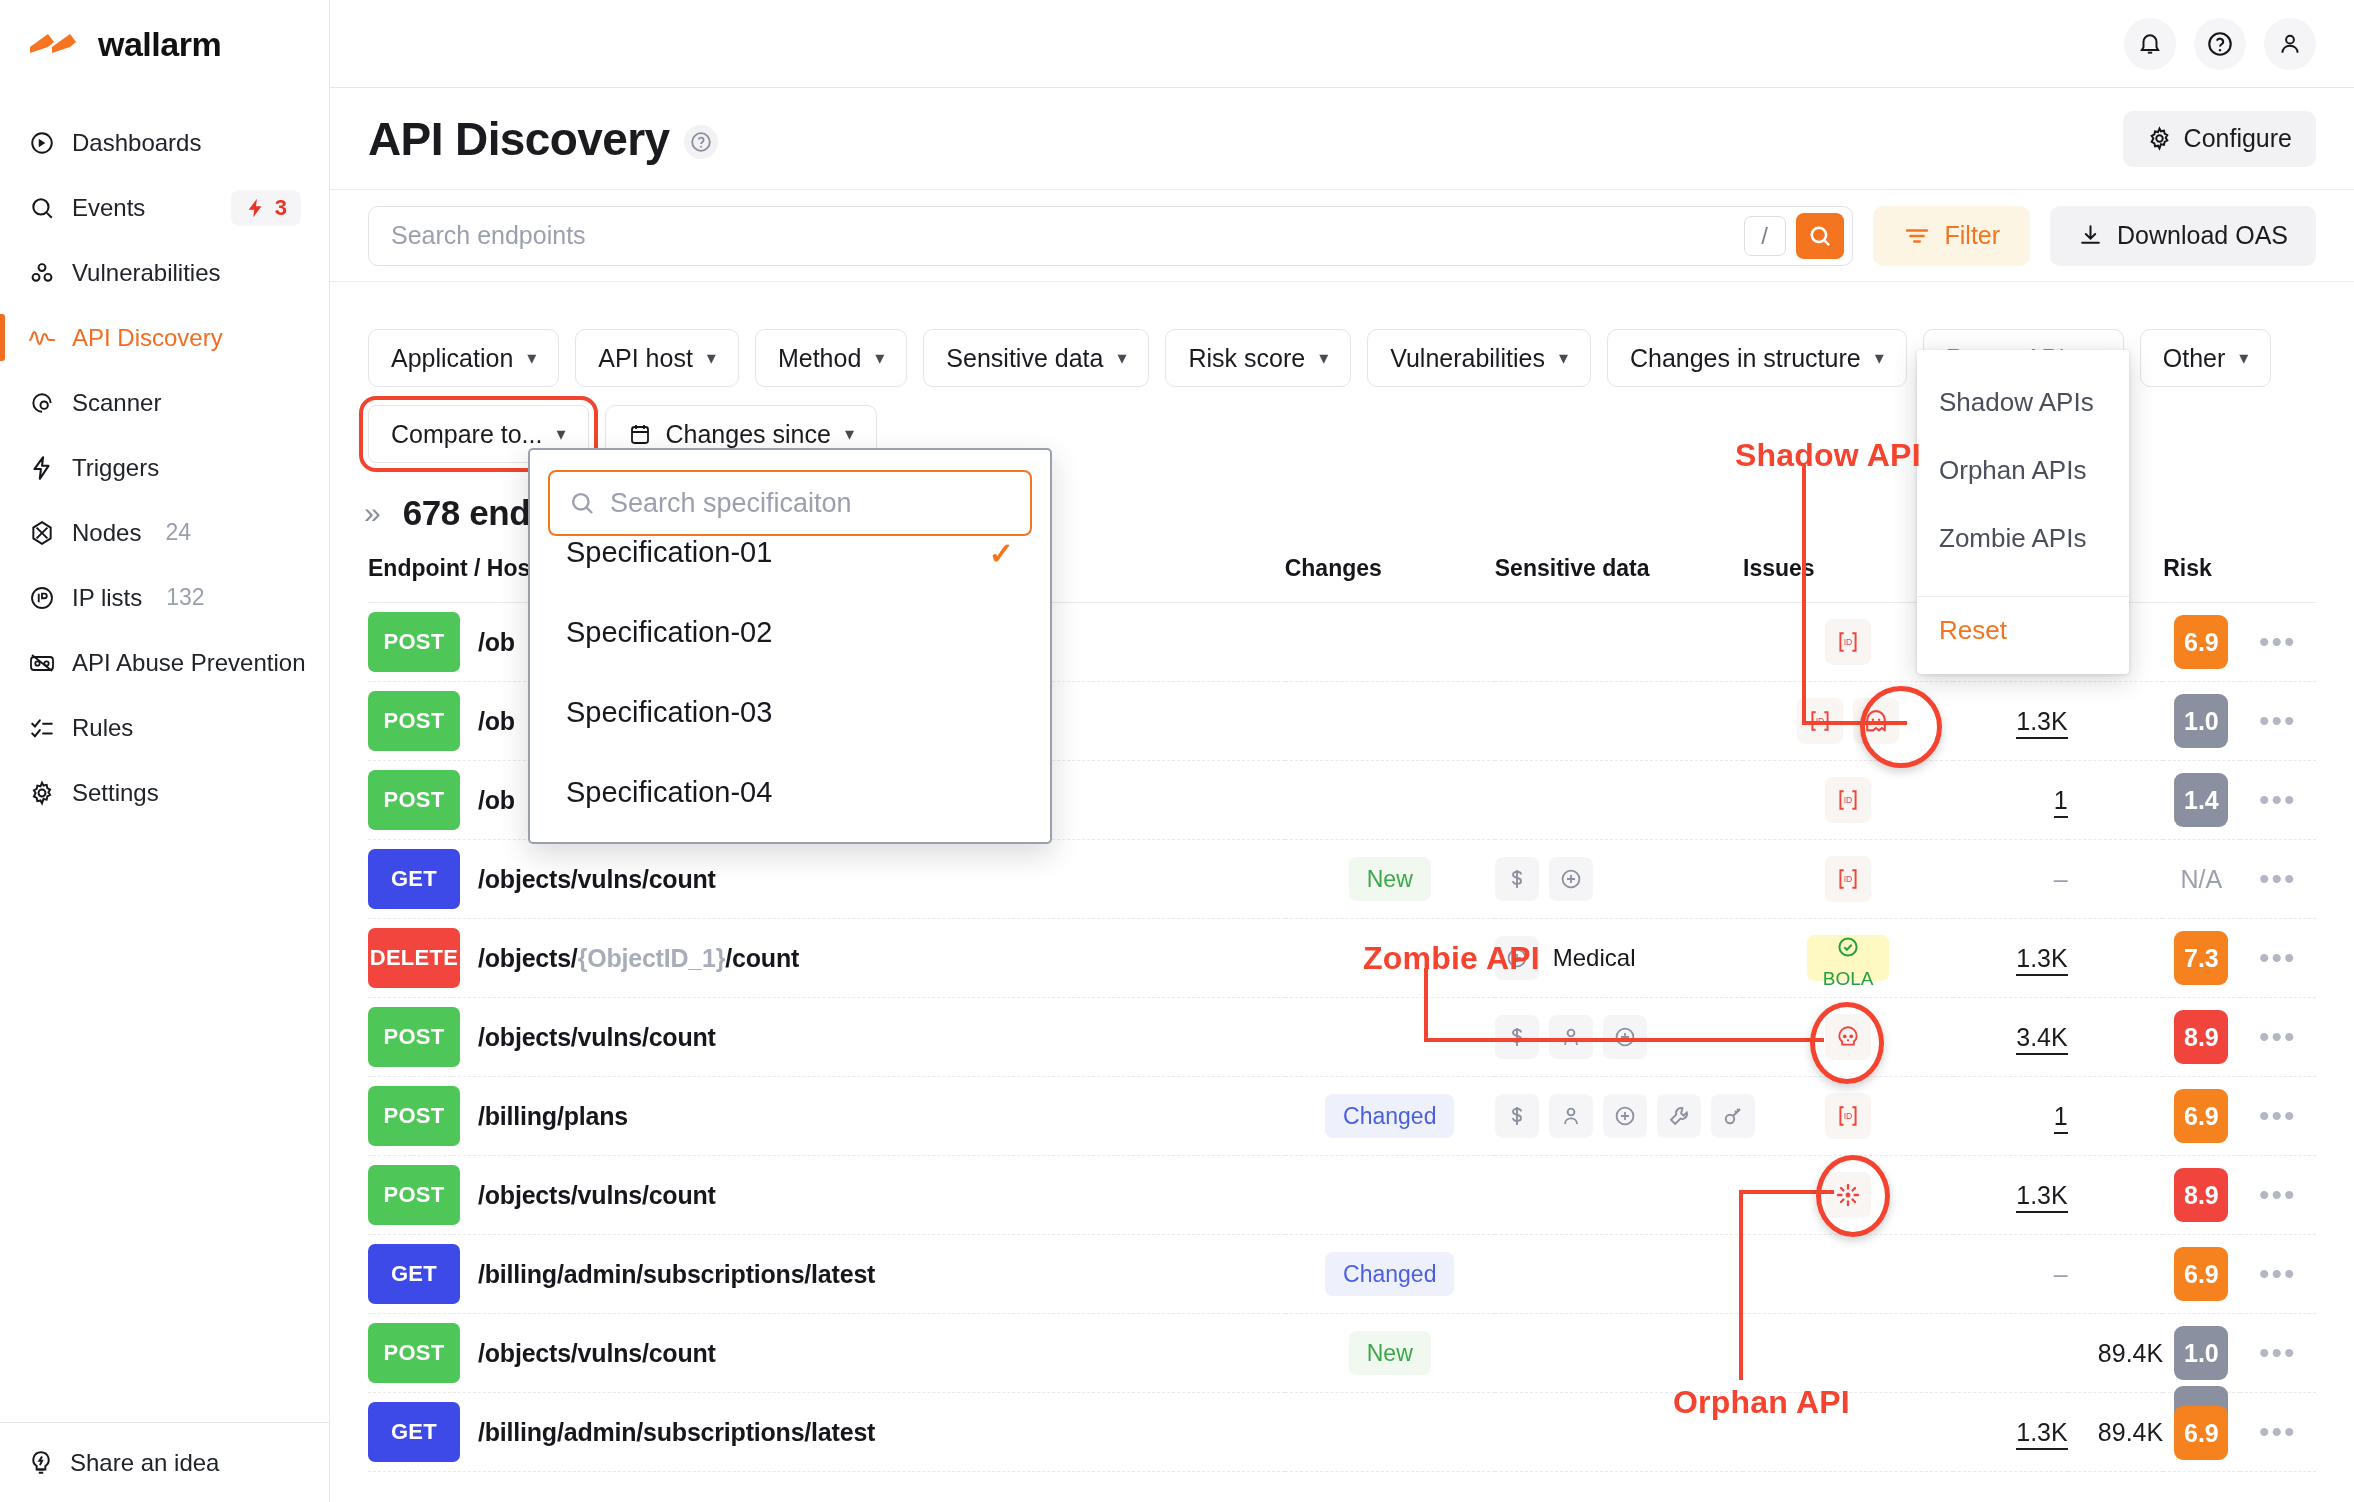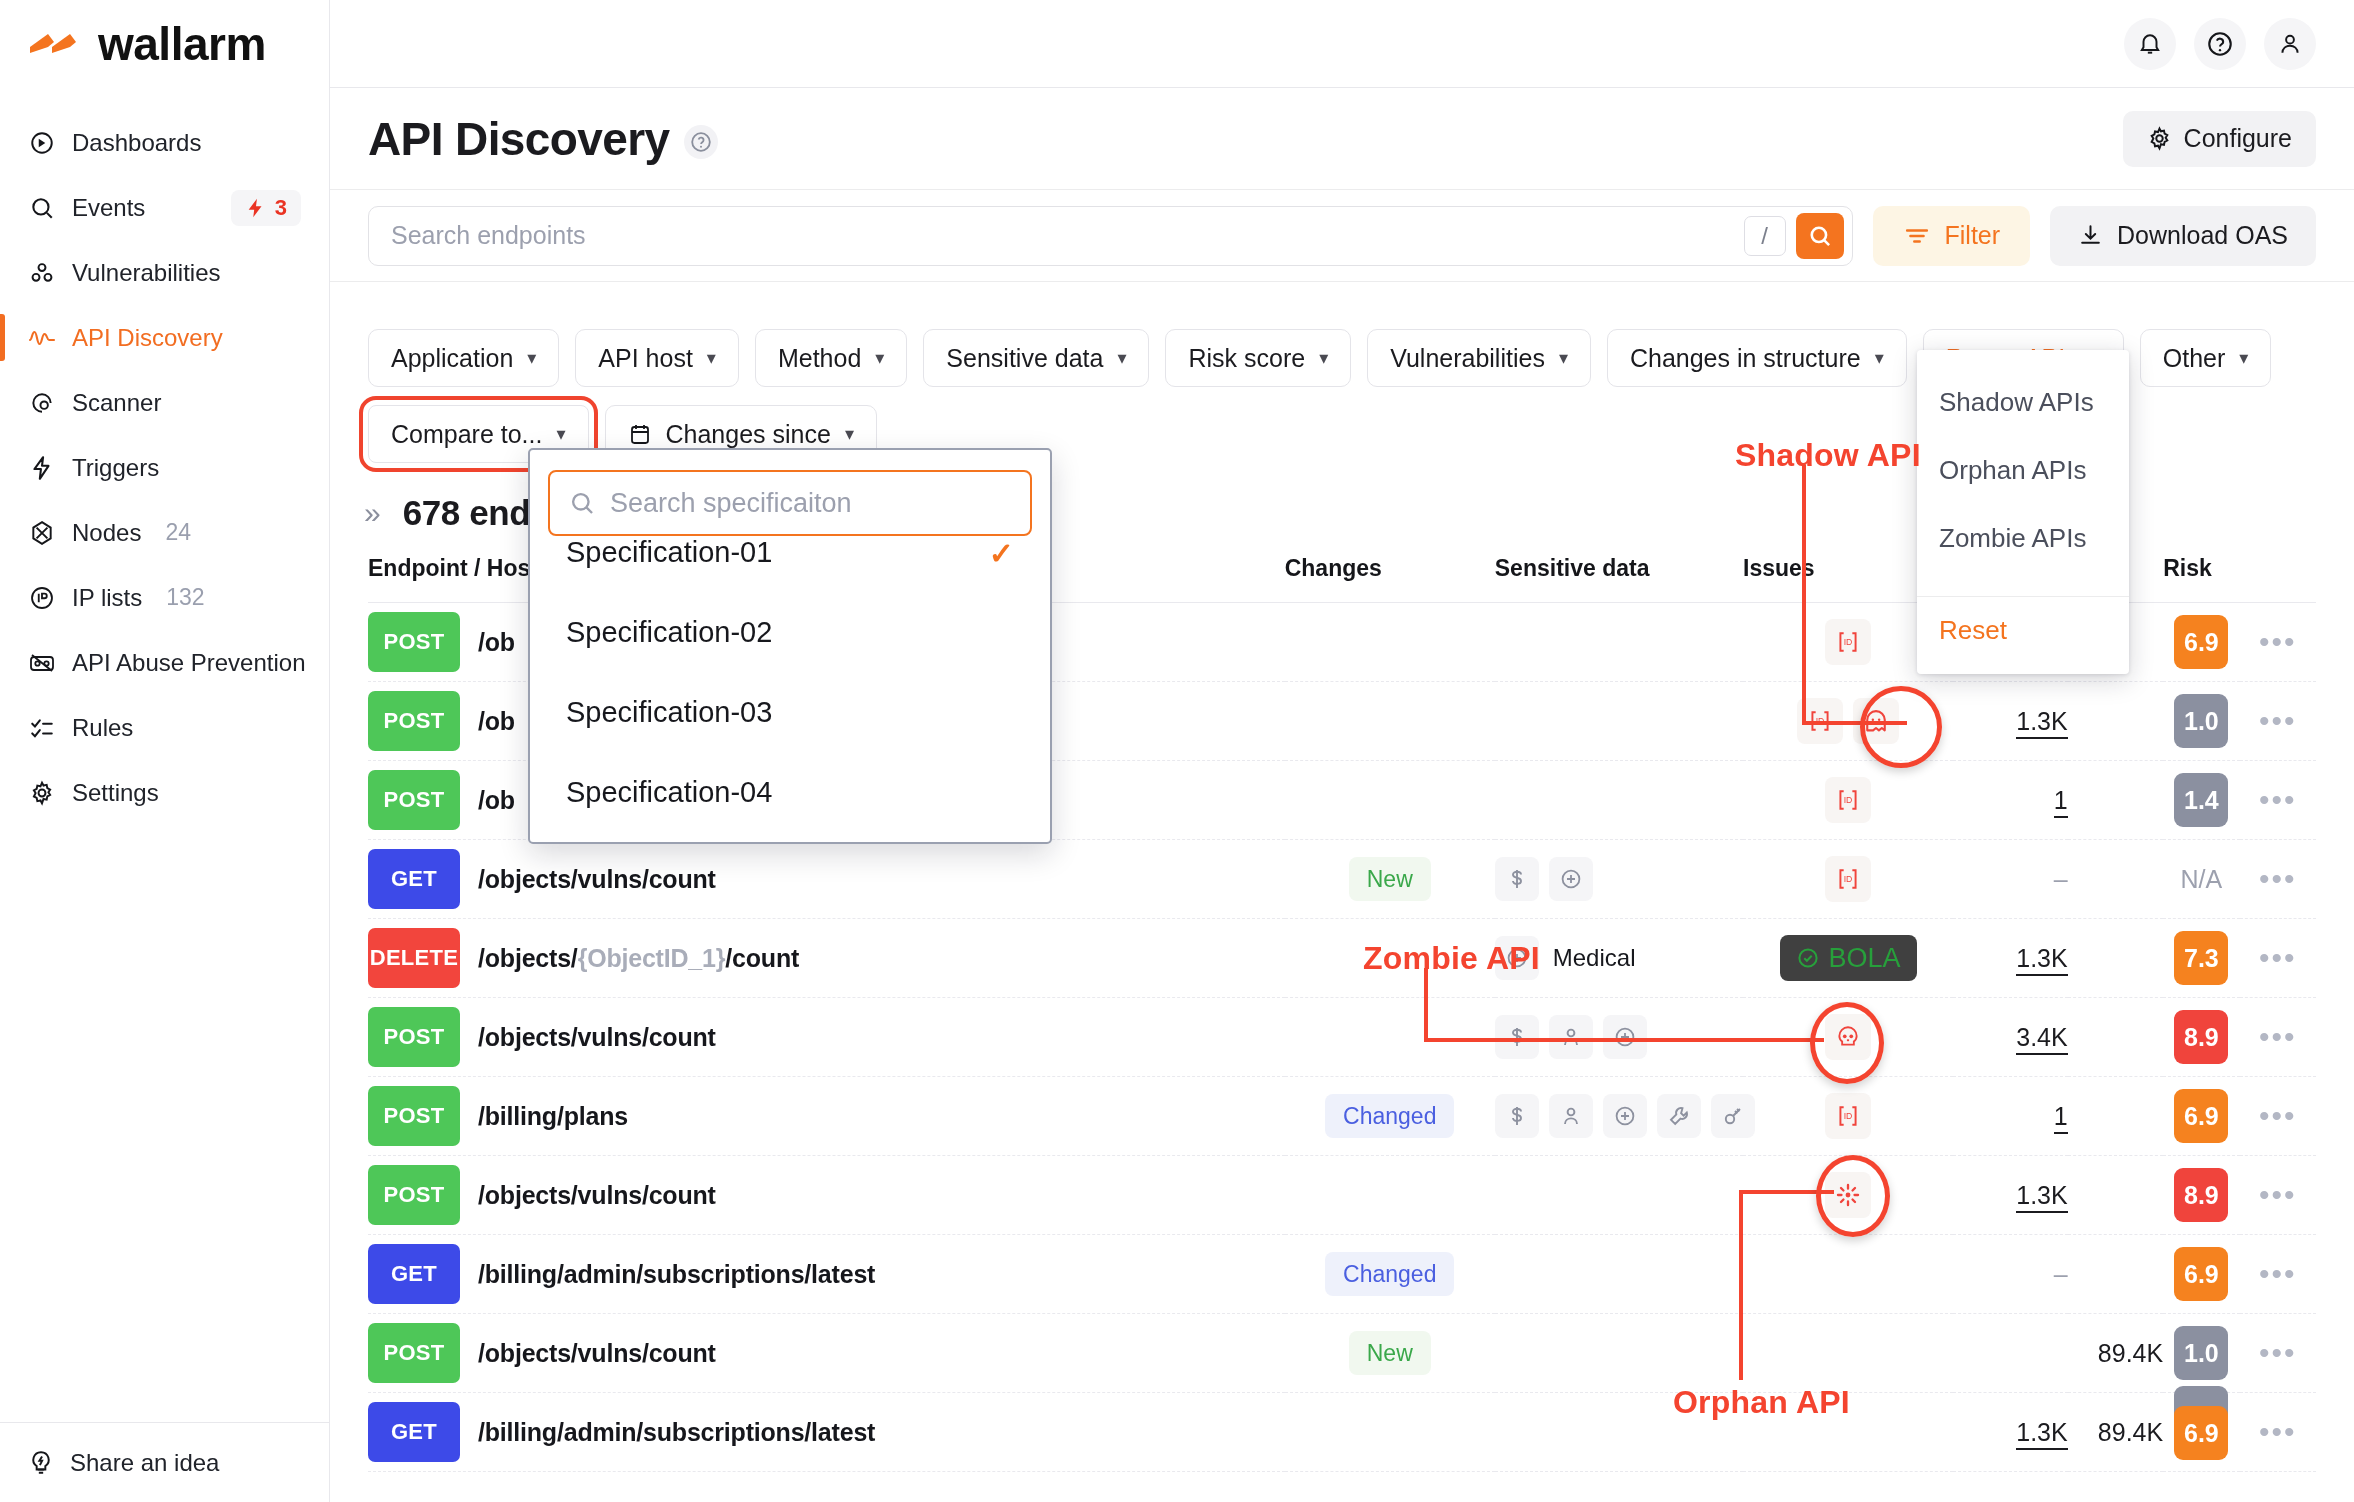--- a/index.html
+++ b/index.html
@@ -18,21 +18,21 @@
     border-right: 1px solid #e8e8ec;
     display: flex; flex-direction: column;
     flex: 0 0 330px;
     background: #fff;
   }
   .logo-row {
     height: 88px; display: flex; align-items: center;
     padding-left: 28px; gap: 14px;
   }
   .logo-mark { width: 56px; height: 26px; position: relative; flex:0 0 56px;}
-  .logo-text { font-size: 46px; font-weight: 700; letter-spacing: -0.5px; color:#111; }
+  .logo-text { font-size: 34px; font-weight: 700; letter-spacing: -0.5px; color:#111; }
   .nav { margin-top: 22px; display: flex; flex-direction: column; }
   .nav-item {
     display: flex; align-items: center; gap: 16px;
     height: 65px; padding-left: 28px; position: relative;
     font-size: 24px; color: #20232a; cursor: pointer;
   }
   .nav-item .ico { width: 28px; height: 28px; flex: 0 0 28px; display:flex; align-items:center; justify-content:center;}
   .nav-item.active { color: #f26d21; }
   .nav-item.active::before {
     content:""; position: absolute; left: 0; top: 9px; bottom: 9px;
@@ -207,22 +207,22 @@
   .sd-label { font-size: 24px; color: #17181d; margin-left: 4px;}
 
   .is-cell { display: inline-flex; align-items: center; gap: 10px; justify-content: center;}
   .is-ico {
     width: 46px; height: 46px; border-radius: 8px; background: #f8f5f3;
     display: flex; align-items: center; justify-content: center; flex:0 0 46px;
     position: relative;
   }
   .bola {
     display: inline-flex; align-items: center; gap: 9px;
-    height: 46px; padding: 0 16px; border-radius: 8px; background: #404040;
-    color: #27a03b; font-size: 27px;
+    height: 46px; padding: 0 16px; border-radius: 8px; background: #fef9c3;
+    color: #27a03b; font-size: 19px; flex-direction: column;
   }
   .hits { font-size: 25px; color: #1b1b1f; border-bottom: 2px solid #1b1b1f; padding-bottom: 2px; cursor:pointer;}
   .dash { color: #9ca0ae; font-size: 25px; }
   .na { color: #9ca0ae; font-size: 25px; }
   .rq { font-size: 25px; color: #1b1b1f; }
   .risk {
     display: inline-flex; align-items: center; justify-content: center;
     width: 54px; height: 54px; border-radius: 9px; color: #fff;
     font-size: 25px; font-weight: 700;
   }

